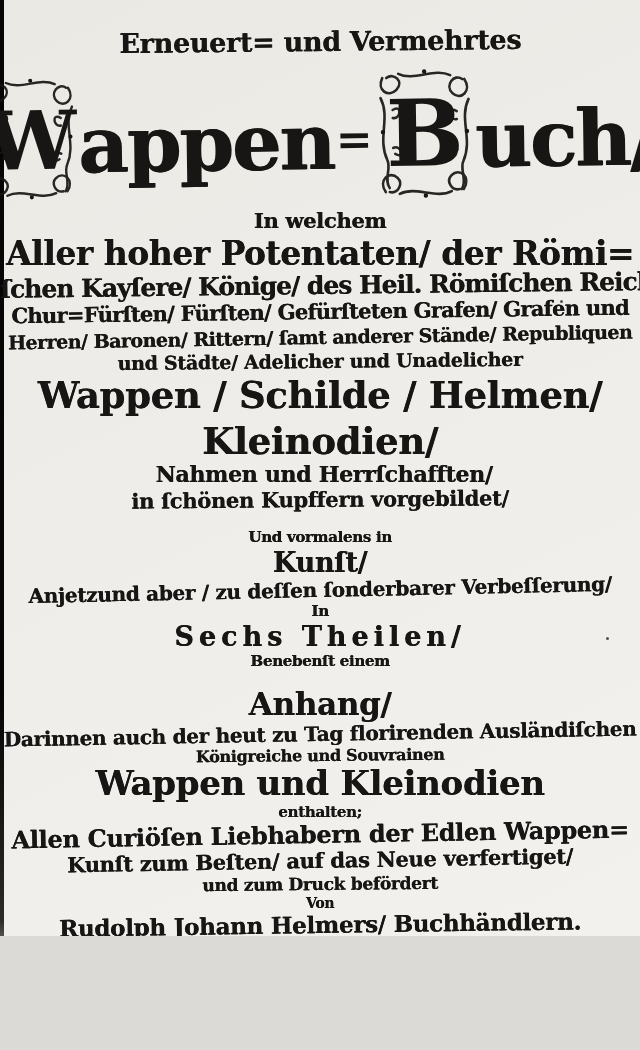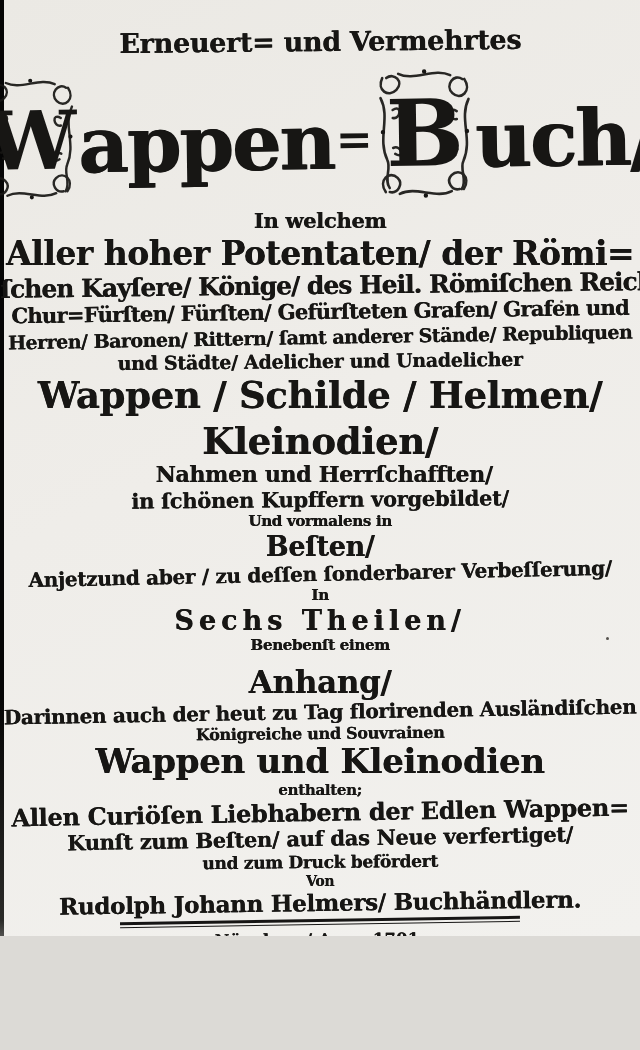--- a/index.html
+++ b/index.html
@@ -45,27 +45,27 @@
   .kaysere    {margin-top:1px;font-size:25px;letter-spacing:-1px;transform:rotate(-0.7deg);}
   .churf      {margin-top:2px;font-size:21px;letter-spacing:-0.7px;transform:rotate(-0.8deg);}
   .herren     {margin-top:3px;font-size:19px;letter-spacing:-0.5px;transform:rotate(-1deg);}
   .staedte    {margin-top:3px;font-size:19px;transform:rotate(-0.6deg);}
   .geschl     {margin-top:1px;font-size:18px;}
   .wsh        {margin-top:5px;font-size:37px;}
   .klein      {margin-top:6px;font-size:37px;}
   .nebenst    {margin-top:4px;font-size:16px;}
   .nahmen     {margin-top:1px;font-size:22px;padding-left:8px;}
   .kupffern   {margin-top:2px;font-size:21px;transform:rotate(-0.5deg);}
-  .vormalens  {margin-top:2px;font-size:15px;}
+  .vormalens  {margin-top:18px;font-size:15px;}
   .fuenff     {margin-top:2px;font-size:27px;}
   .anjetzund  {margin-top:3px;font-size:20px;transform:rotate(-1.2deg);}
   .in-word    {margin-top:2px;font-size:15px;}
   .sechs      {margin-top:2px;font-size:27px;letter-spacing:5px;}
   .benebenst  {margin-top:2px;font-size:15px;}
-  .anhang     {margin-top:13px;font-size:31px;}
+  .anhang     {margin-top:19px;font-size:31px;}
   .darinnen   {margin-top:3px;font-size:20px;transform:rotate(-1deg);}
   .koenigr    {margin-top:1px;font-size:16px;transform:rotate(-0.6deg);}
   .wklein     {margin-top:1px;font-size:34px;}
   .enthalten  {margin-top:2px;font-size:15px;}
   .liebhabern {margin-top:2px;font-size:24px;transform:rotate(-1deg);}
   .kunst      {margin-top:2px;font-size:21px;transform:rotate(-1deg);}
   .druck      {margin-top:2px;font-size:17px;transform:rotate(-0.6deg);}
   .von        {margin-top:3px;font-size:14px;}
   .publisher  {margin-top:2px;font-size:23px;transform:rotate(-0.8deg);}
   .rule-wrap  {width:400px;margin:3px auto 0;transform:rotate(-0.9deg);}
@@ -145,21 +145,21 @@
   <div class="ln potentaten">Aller hoher Potentaten/ der Römi=</div>
   <div class="ln kaysere">ſchen Kayſere/ Könige/ des Heil. Römiſchen Reichs</div>
   <div class="ln churf">Chur=Fürſten/ Fürſten/ Gefürſteten Grafen/ Grafen und</div>
   <div class="ln herren">Herren/ Baronen/ Rittern/ ſamt anderer Stände/ Republiquen</div>
   <div class="ln staedte">und Städte/ Adelicher und Unadelicher</div>
   <div class="ln wsh">Wappen / Schilde / Helmen/</div>
   <div class="ln klein">Kleinodien/</div>
   <div class="ln nahmen">Nahmen und Herrſchafften/</div>
   <div class="ln kupffern">in ſchönen Kupffern vorgebildet/</div>
   <div class="ln vormalens">Und vormalens in</div>
-  <div class="ln fuenff">Beſten/</div>
+  <div class="ln fuenff">Kunſt/</div>
   <div class="ln anjetzund">Anjetzund aber / zu deſſen ſonderbarer Verbeſſerung/</div>
   <div class="ln in-word">In</div>
   <div class="ln sechs">Sechs Theilen/</div>
   <div class="ln benebenst">Benebenſt einem</div>
   <div class="ln anhang">Anhang/</div>
   <div class="ln darinnen">Darinnen auch der heut zu Tag florirenden Ausländiſchen</div>
   <div class="ln koenigr">Königreiche und Souvrainen</div>
   <div class="ln wklein">Wappen und Kleinodien</div>
   <div class="ln enthalten">enthalten;</div>
   <div class="ln liebhabern">Allen Curiöſen Liebhabern der Edlen Wappen=</div>

